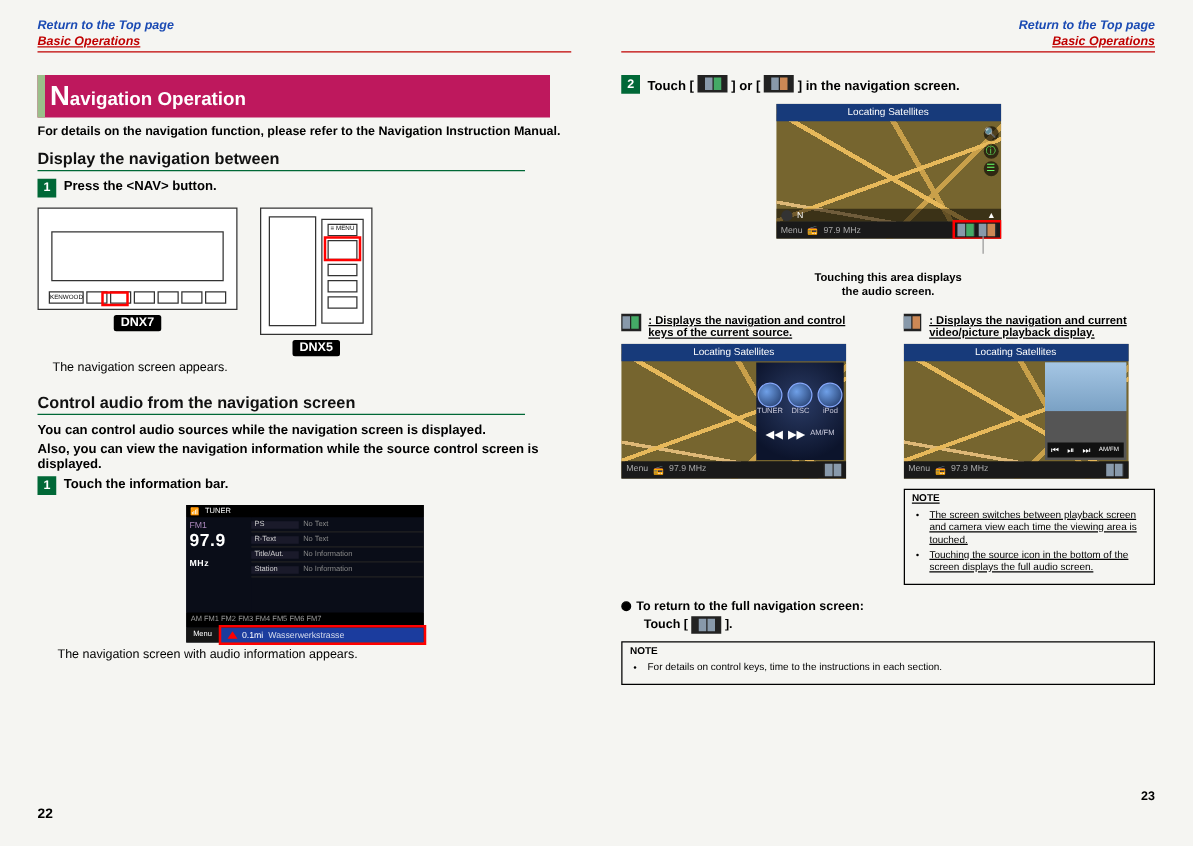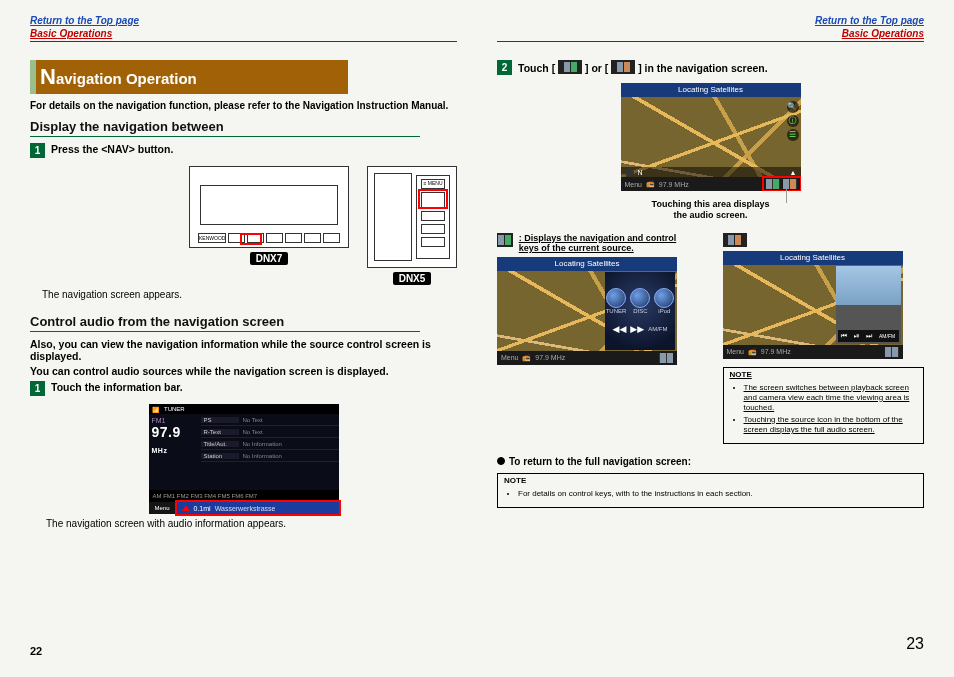--- a/index.html
+++ b/index.html
@@ -1,42 +1,42 @@
 <!DOCTYPE html>
 <html><head>
 <meta charset="utf-8">
 <style>
   * { box-sizing: border-box; margin: 0; padding: 0; }
   body { font-family: Arial, Helvetica, sans-serif; font-size: 11px; background: #f5f5f2; color: #000; }
   .spread { width: 954px; height: 677px; background: #f5f5f2; display: flex; padding: 14px 30px 20px 30px; gap: 40px; position: relative; }
   .page { flex: 1; position: relative; }
   .topnav { font-size: 10px; line-height: 1.3; }
   .topnav-right { text-align: right; }
-  .ret { color: #1a4ab3; font-style: italic; font-weight: bold; text-decoration: underline; }
+  .ret { color: #1a4ab3; font-style: italic; font-weight: bold; }
   .basicops { color: #c00000; font-style: italic; font-weight: bold; text-decoration: underline; }
   .hr-red { height: 1px; background: #c00000; margin-top: 1px; width: 100%; }
-  .section-bar { background: #a16207; color: #fff; padding: 4px 8px 4px 4px; margin-top: 18px; border-left: 6px solid #9bbf8a; display: inline-block; width: 318px; }
+  .section-bar { background: #be185d; color: #fff; padding: 4px 8px 4px 4px; margin-top: 18px; border-left: 6px solid #9bbf8a; display: inline-block; width: 410px; }
   .section-bar .big { font-size: 22px; font-weight: bold; }
   .section-bar .rest { font-size: 15px; font-weight: bold; }
   .subtitle { font-size: 10px; font-weight: bold; margin: 6px 0 8px 0; }
   .h2 { font-size: 13px; font-weight: bold; color: #111; margin-top: 6px; }
   .h2-underline { height: 1px; background: #006837; width: 390px; margin: 2px 0 6px 0; }
   .step { display: flex; align-items: flex-start; gap: 6px; margin: 4px 0 8px 0; }
   .step-num { background: #006837; color: #fff; width: 15px; height: 15px; display: flex; align-items: center; justify-content: center; font-size: 10px; font-weight: bold; }
   .step-text { font-size: 10.5px; font-weight: bold; }
-  .devices-row { display: flex; gap: 18px; margin: 8px 0 4px 0; justify-content: flex-end; }
+  .devices-row { display: flex; gap: 18px; margin: 8px 0 4px 0; }
   .device-fig { display: flex; flex-direction: column; align-items: center; }
   .device-box { border: 1.5px solid #333; background: #fff; position: relative; }
   .device-cap { margin-top: 4px; }
   .dnx-badge { background: #000; color: #fff; font-weight: bold; font-size: 10px; padding: 1px 6px; border-radius: 2px; display: inline-block; }
   .caption { font-size: 10px; margin-left: 12px; margin-top: 4px; }
   .para { font-size: 10.5px; font-weight: bold; margin: 3px 0; }
   .tuner-screen { width: 190px; height: 110px; margin: 6px auto 4px auto; position: relative; background: #0a0d18; }
   .pgnum-left { position: absolute; bottom: 0px; left: 0; font-weight: bold; font-size: 11px; }
-  .pgnum-right { position: absolute; bottom: 4px; right: 0; font-weight: normal; font-size: 16px; }
+  .pgnum-right { position: absolute; bottom: 14px; right: 0; font-weight: bold; font-size: 10px; }
   .map { position: relative; overflow: hidden; }
   .map-bg { position: absolute; inset: 0;
     background:
       linear-gradient(30deg, transparent 47%, #e6b85a 47%, #e6b85a 49%, transparent 49%),
       linear-gradient(-20deg, transparent 45%, #e6b85a 45%, #e6b85a 47%, transparent 47%),
       linear-gradient(60deg, transparent 60%, #c9a04a 60%, #c9a04a 62%, transparent 62%),
       linear-gradient(-45deg, transparent 30%, #c9a04a 30%, #c9a04a 32%, transparent 32%),
       linear-gradient(10deg, transparent 20%, #deb876 20%, #deb876 22%, transparent 22%),
       #76652f; }
   .map-header { position: absolute; top:0; left:0; right:0; height: 14px; background: #173a7a; color: #fff; font-size: 8px; text-align: center; line-height: 14px; }
@@ -148,22 +148,22 @@
         <div class="device-cap"><span class="dnx-badge">DNX5</span></div>
       </div>
 
     </div>
 
     <p class="caption">The navigation screen appears.</p>
 
     <div class="h2" style="margin-top:14px;">Control audio from the navigation screen</div>
     <div class="h2-underline"></div>
 
+    <p class="para">You can control audio sources while the navigation screen is displayed.</p>
     <p class="para">Also, you can view the navigation information while the source control screen is displayed.</p>
-    <p class="para">You can control audio sources while the navigation screen is displayed.</p>
 
     <div class="step">
       <div class="step-num">1</div>
       <div class="step-text">Touch the information bar.</div>
     </div>
 
     <div class="tuner-screen">
       <div class="tuner-top">
           <span>📶</span>
           <span>TUNER</span>
@@ -266,21 +266,21 @@
                   <span style="background:#c85;"></span>
                 </span>
               </div>
           </div>
         </div>
         <div class="redbox" style="bottom:-1px; right:-1px; width:40px; height:16px;"></div>
       </div>
       <div style="position:relative; width:180px;">
         <div style="position:absolute; right:14px; top:-2px; width:1px; height:14px; background:#999;"></div>
       </div>
-      <div class="sub-caption" style="margin-top:8px;">
+      <div class="sub-caption" style="margin-top:26px;">
         <span>Touching this area displays</span><br><span>the audio screen.</span>
       </div>
     </div>
 
     <div class="twin-row" style="margin-top:12px;">
       <div class="twin-col">
         <div class="icon-def">
           <span class="icon-chip">
               <span class="mini-dual">
                 <span></span>
@@ -330,20 +330,21 @@
       </div>
 
       <div class="twin-col">
         <div class="icon-def">
           <span class="icon-chip">
               <span class="mini-dual">
                 <span></span>
                 <span style="background:#c85;"></span>
               </span>
             </span>
+          <span>: Displays the navigation and current video/picture playback display.</span>
         </div>
         <div class="map" style="width:180px; height:108px;">
           <div class="map-bg"></div>
           <div class="map-header">Locating Satellites</div>
           <div class="campanel">
             <div class="sky"></div>
             <div class="road"></div>
             <div class="ctrl">
               <span>⏮</span>
               <span>⏯</span>
@@ -373,24 +374,34 @@
             <li>Touching the source icon in the bottom of the screen displays the full audio screen.</li>
           </ul>
         </div>
       </div>
     </div>
 
     <div class="ret-line">
       <span class="bullet-circle"></span>
       <span>To return to the full navigation screen:</span>
     </div>
+    <div style="font-size:10px; font-weight:bold; margin-left:18px; margin-top:2px;">
+      <span>Touch [</span>
+      <span class="icon-chip" style="vertical-align:middle;">
+          <span class="mini-dual">
+            <span></span>
+            <span></span>
+          </span>
+        </span>
+      <span>].</span>
+    </div>
 
     <div class="note-box" style="margin-top:6px;">
       <div class="note-head">NOTE</div>
       <ul class="note-body">
-        <li>For details on control keys, with to the instructions in each section.</li>
+        <li>For details on control keys, time to the instructions in each section.</li>
       </ul>
     </div>
 
     <div class="pgnum-right">23</div>
   </div>
 
 </div>
 
 </body></html>

